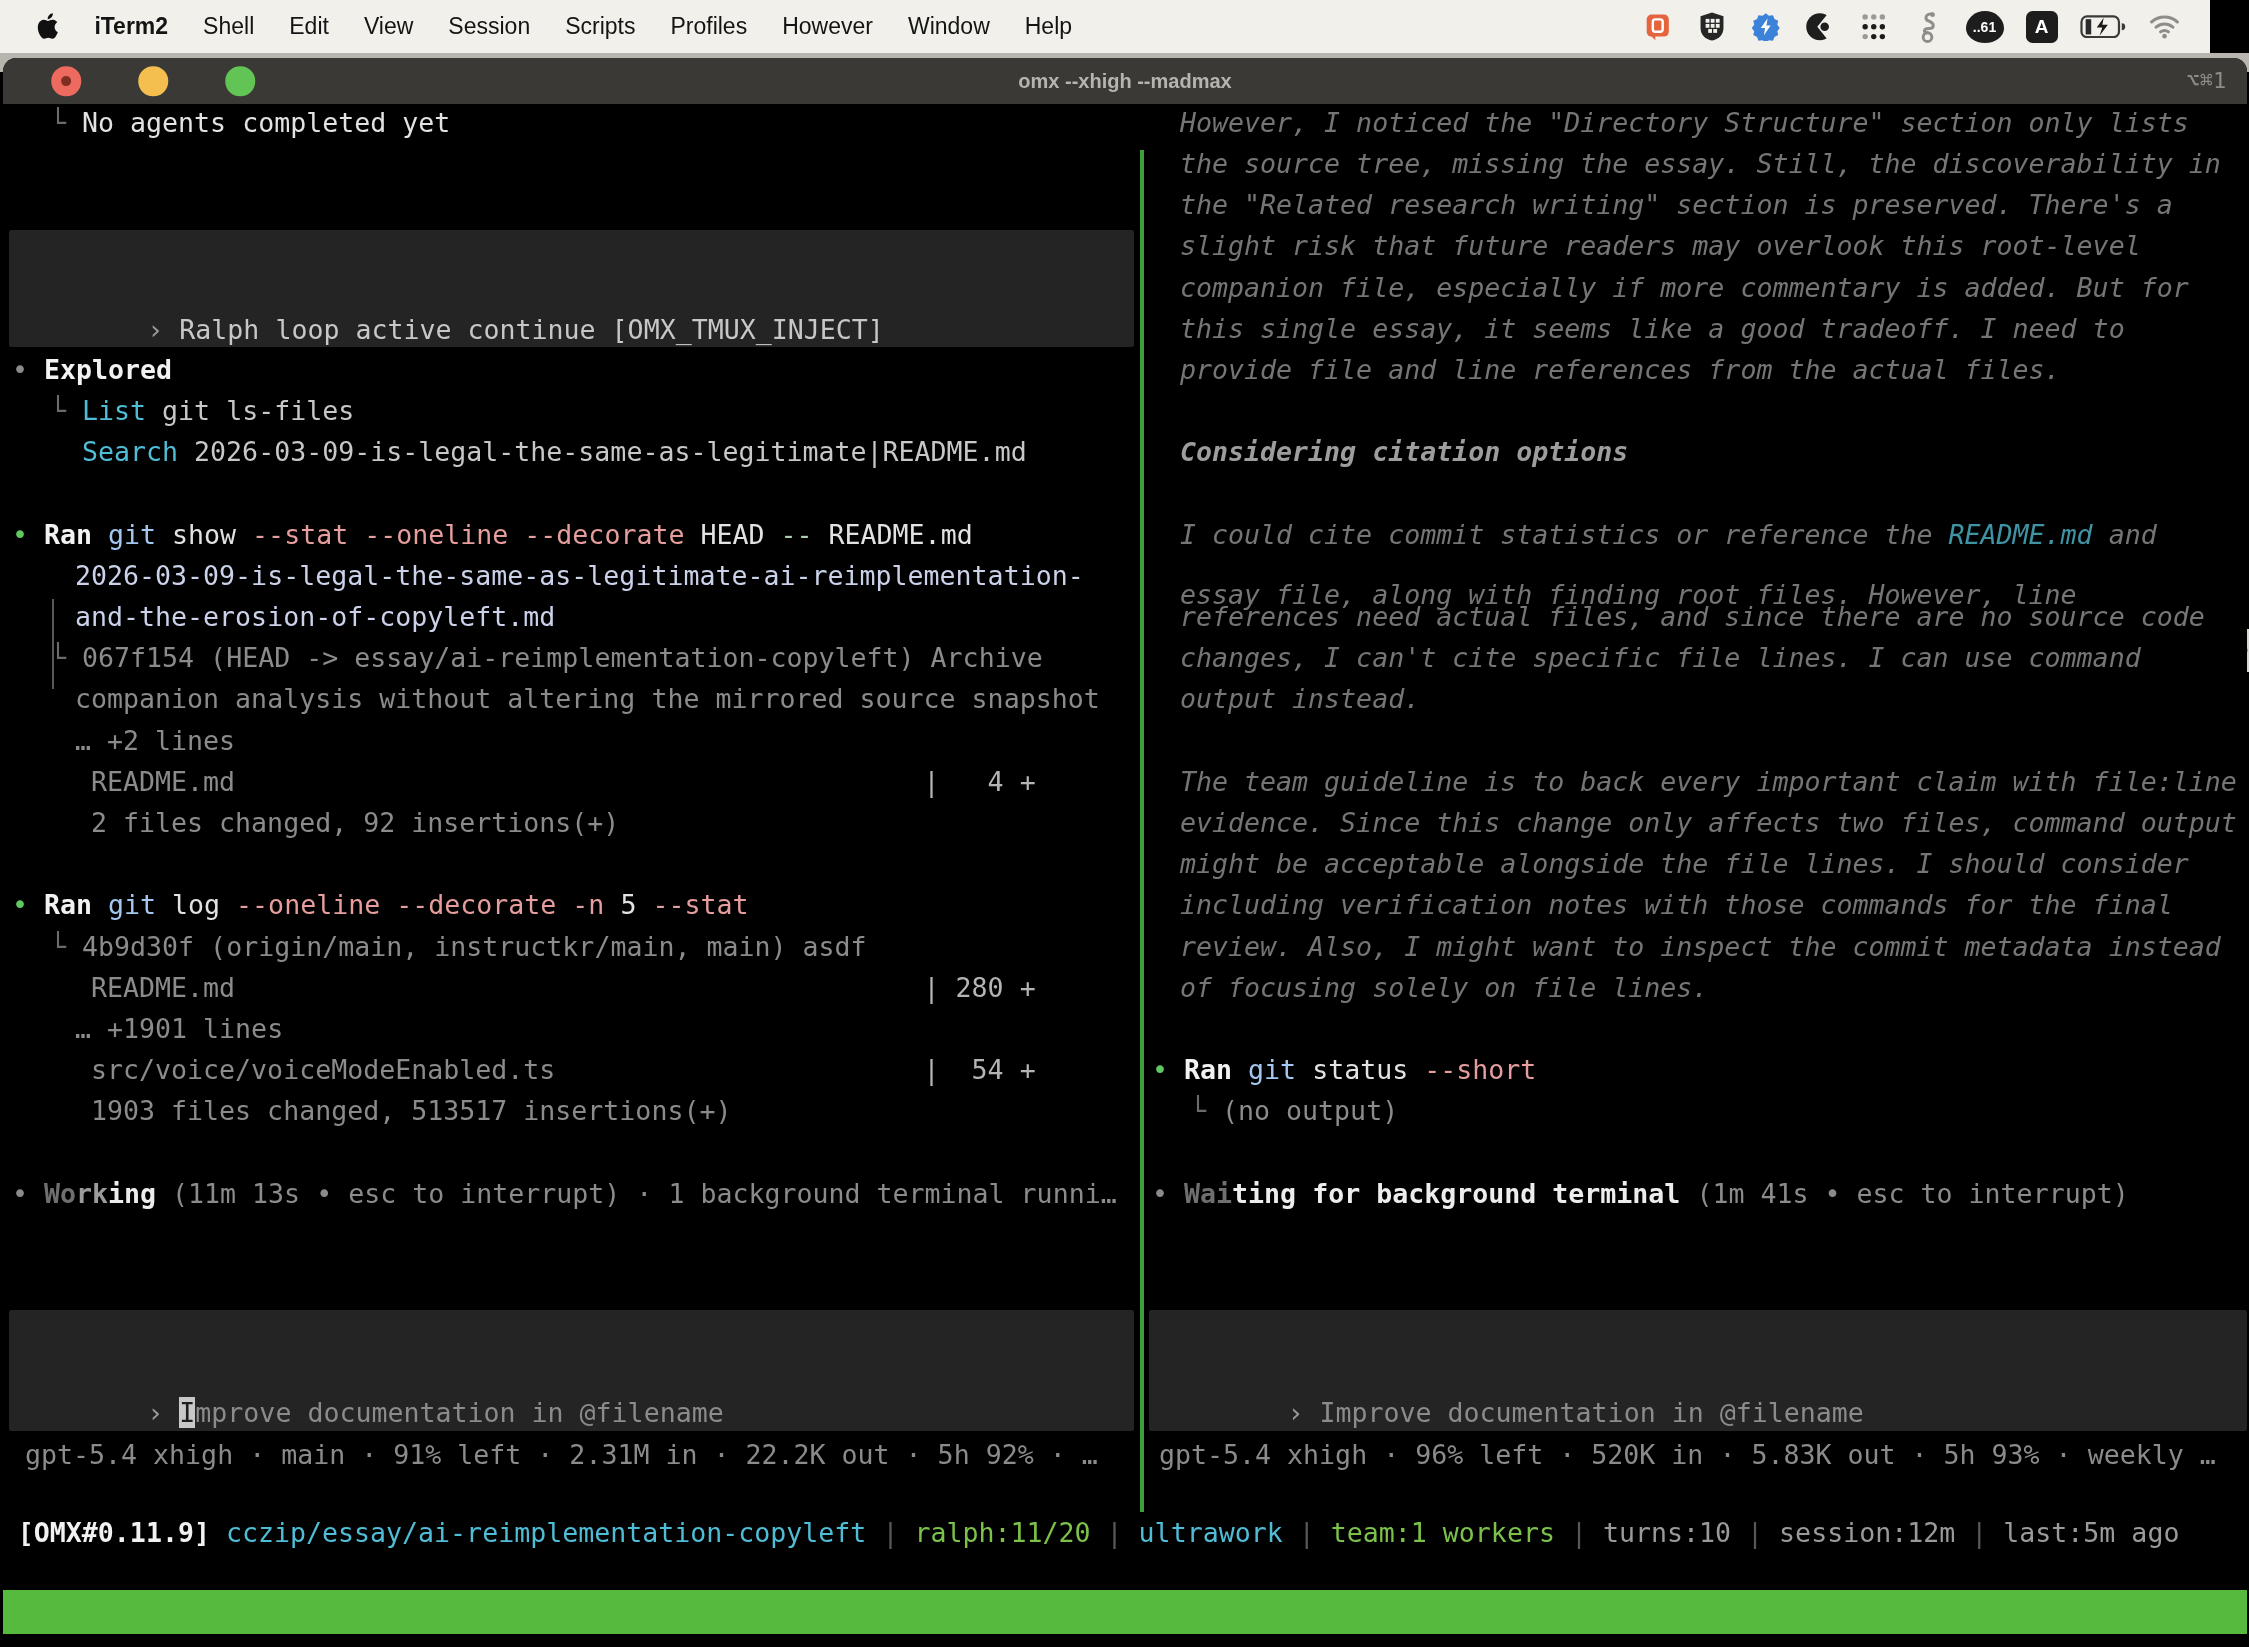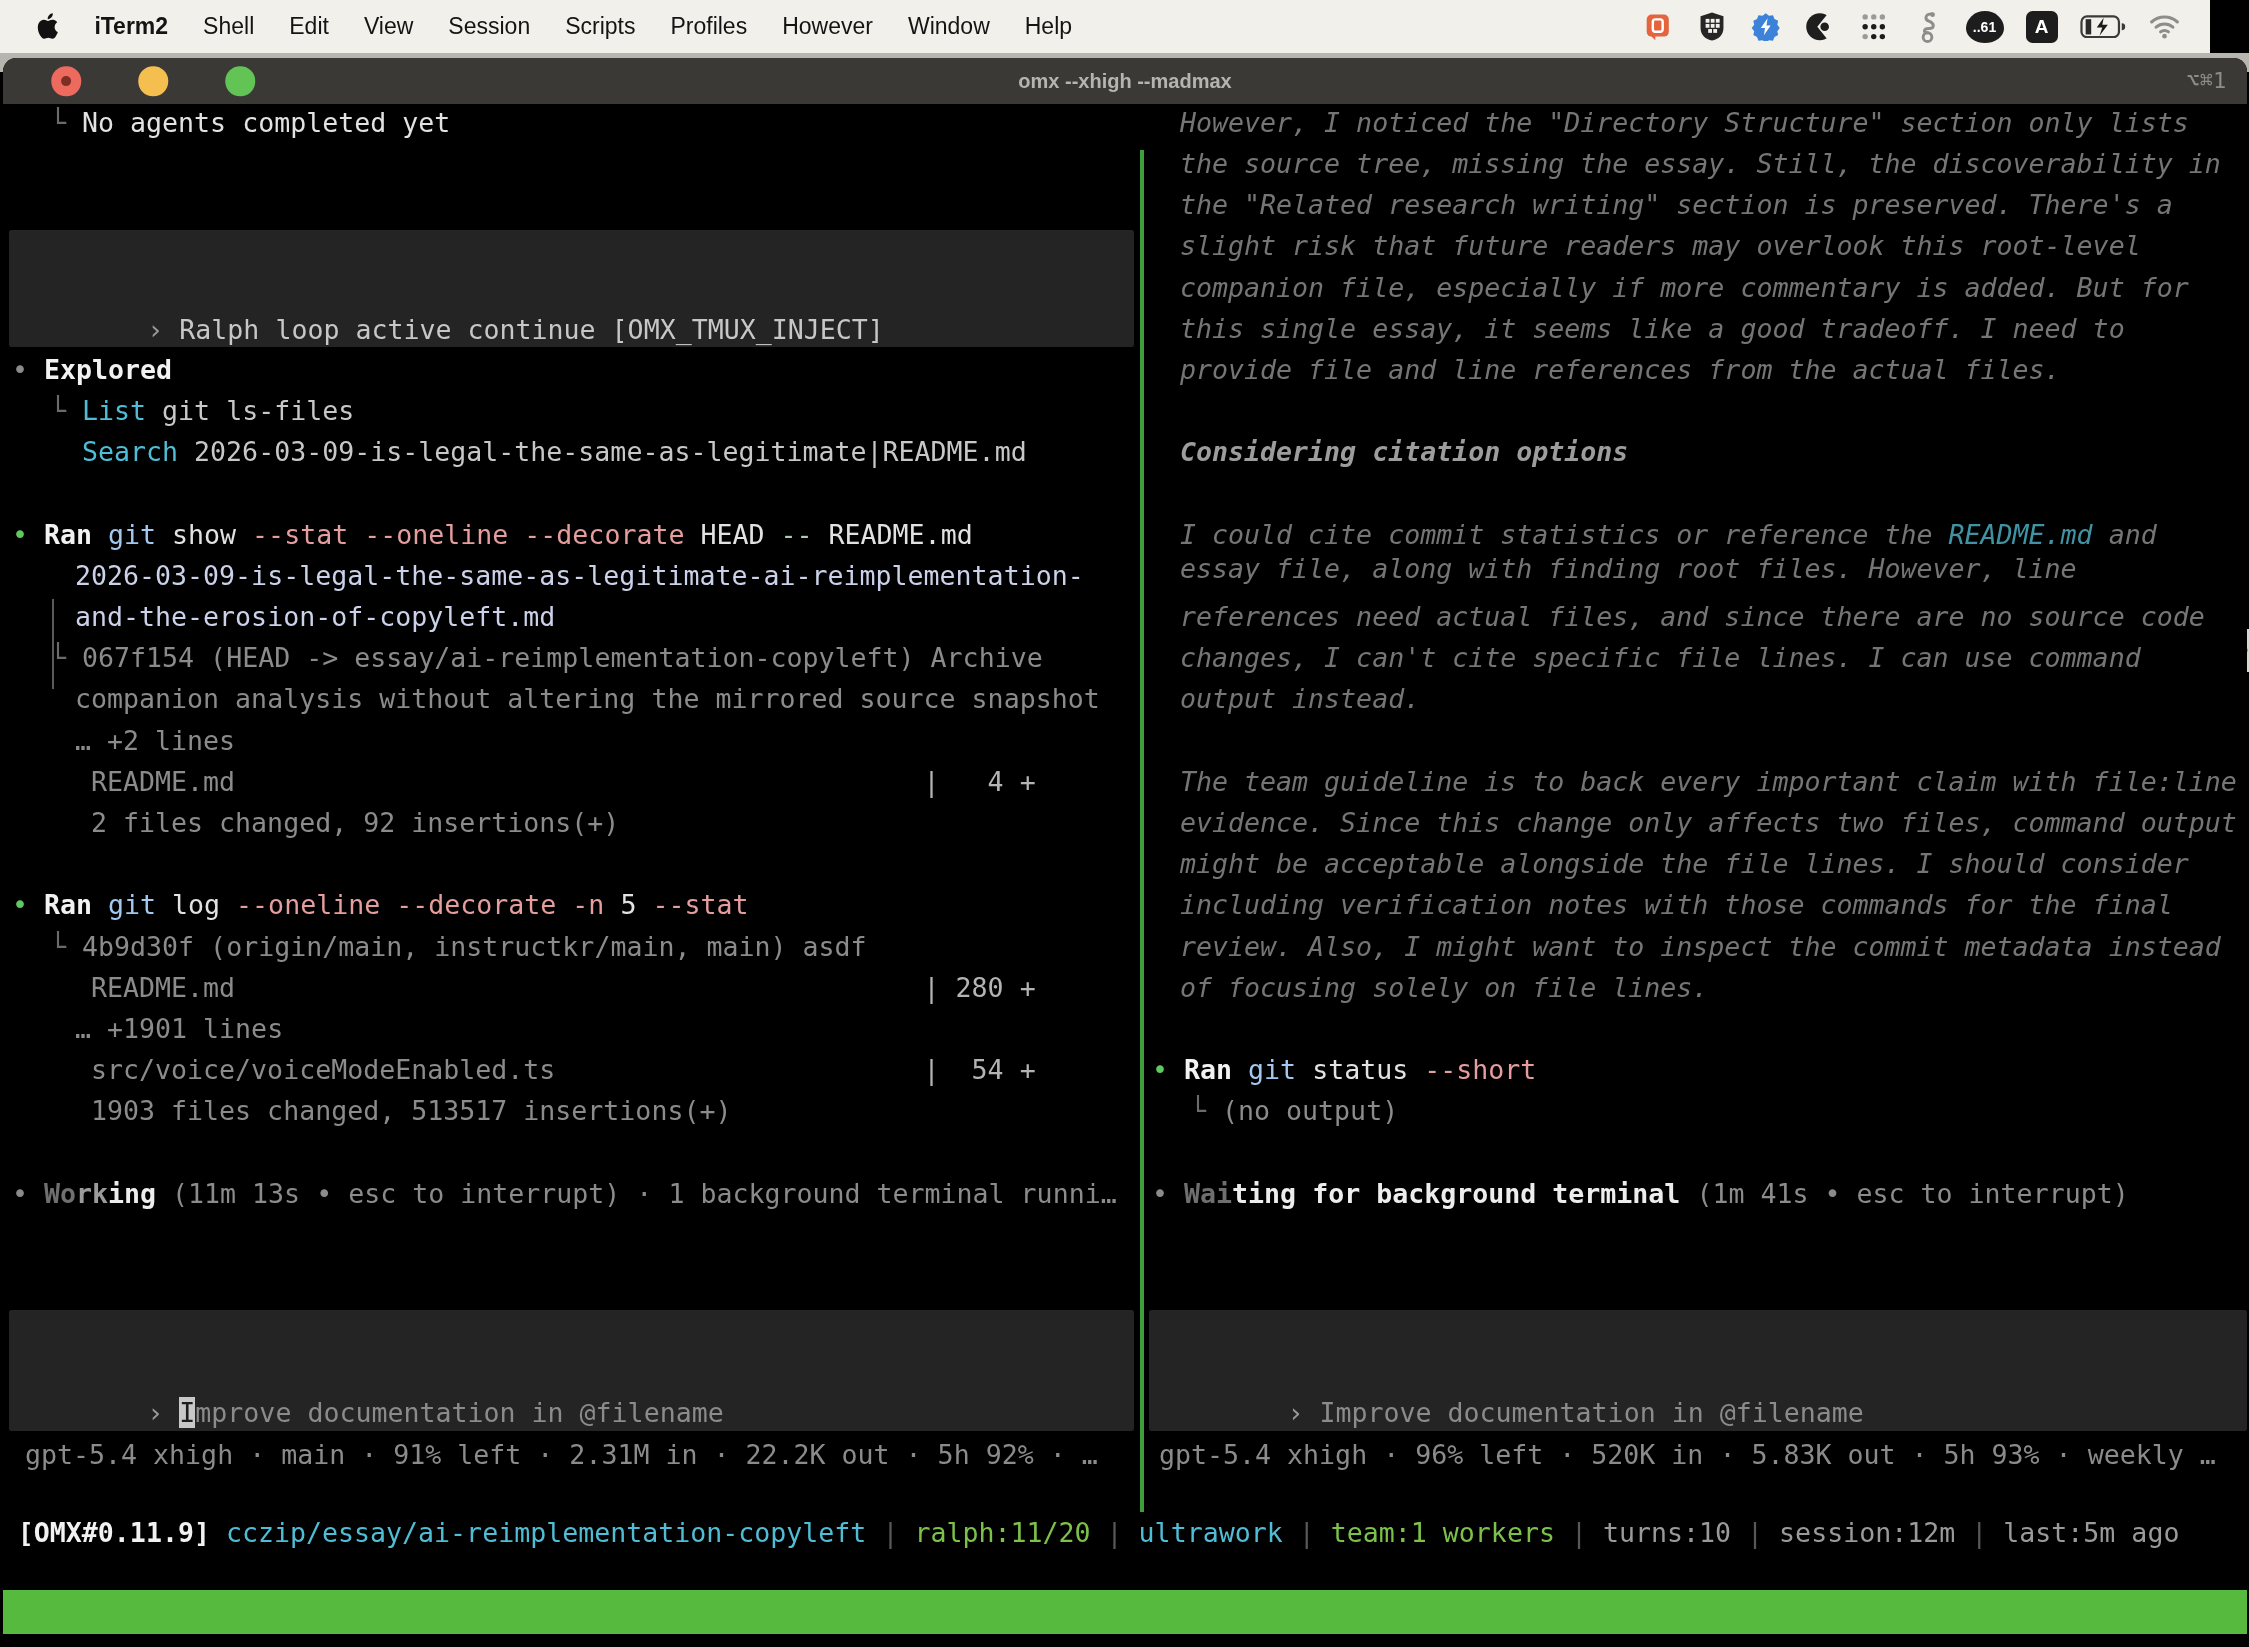--- a/index.html
+++ b/index.html
@@ -222,21 +222,21 @@
       <div class="tline" style="top: 1069px; left: 8.9px;"><span class="gray">• </span><span class="shim1">Wo</span><span class="shim2">rk</span><span class="shim3">ing</span><span class="gray"> (11m 13s • esc to interrupt) · 1 background terminal runni…</span></div>
       <div class="tline" style="top: -2.2px; left: 1177px;"><span class="it">However, I noticed the "Directory Structure" section only lists</span></div>
       <div class="tline" style="top: 39px; left: 1177px;"><span class="it">the source tree, missing the essay. Still, the discoverability in</span></div>
       <div class="tline" style="top: 80px; left: 1177px;"><span class="it">the "Related research writing" section is preserved. There's a</span></div>
       <div class="tline" style="top: 121px; left: 1177px;"><span class="it">slight risk that future readers may overlook this root-level</span></div>
       <div class="tline" style="top: 163px; left: 1177px;"><span class="it">companion file, especially if more commentary is added. But for</span></div>
       <div class="tline" style="top: 204px; left: 1177px;"><span class="it">this single essay, it seems like a good tradeoff. I need to</span></div>
       <div class="tline" style="top: 245px; left: 1177px;"><span class="it">provide file and line references from the actual files.</span></div>
       <div class="tline" style="top: 327px; left: 1177px;"><span class="ith">Considering citation options</span></div>
       <div class="tline" style="top: 410px; left: 1177px;"><span class="it">I could cite commit statistics or reference the </span><span class="teal">README.md</span><span class="it"> and</span></div>
-      <div class="tline" style="top: 444px; left: 1177px;"><span class="it">essay file, along with finding root files. However, line</span></div>
+      <div class="tline" style="top: 470px; left: 1177px;"><span class="it">essay file, along with finding root files. However, line</span></div>
       <div class="tline" style="top: 533px; left: 1177px;"><span class="it">changes, I can't cite specific file lines. I can use command</span></div>
       <div class="tline" style="top: 492px; left: 1177px;"><span class="it">references need actual files, and since there are no source code</span></div>
       <div class="tline" style="top: 574px; left: 1177px;"><span class="it">output instead.</span></div>
       <div class="tline" style="top: 657px; left: 1177px;"><span class="it">The team guideline is to back every important claim with file:line</span></div>
       <div class="tline" style="top: 698px; left: 1177px;"><span class="it">evidence. Since this change only affects two files, command output</span></div>
       <div class="tline" style="top: 739px; left: 1177px;"><span class="it">might be acceptable alongside the file lines. I should consider</span></div>
       <div class="tline" style="top: 780px; left: 1177px;"><span class="it">including verification notes with those commands for the final</span></div>
       <div class="tline" style="top: 822px; left: 1177px;"><span class="it">review. Also, I might want to inspect the commit metadata instead</span></div>
       <div class="tline" style="top: 863px; left: 1177px;"><span class="it">of focusing solely on file lines.</span></div>
       <div class="tline" style="top: 945px; left: 1149px;"><span class="grn">• </span><span class="bwhite">Ran</span><span class="white"> </span><span class="blue">git</span><span class="white"> status </span><span class="pink">--short</span></div>

